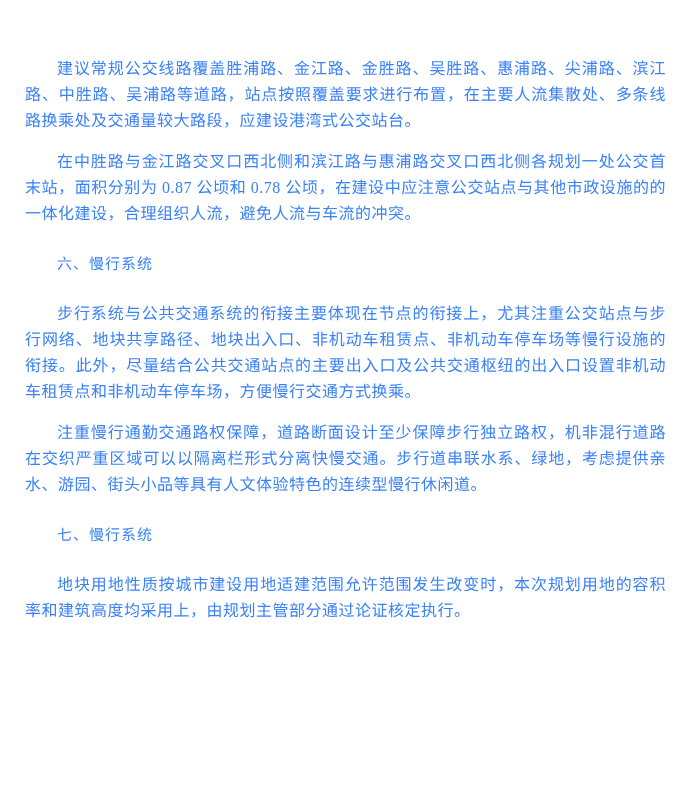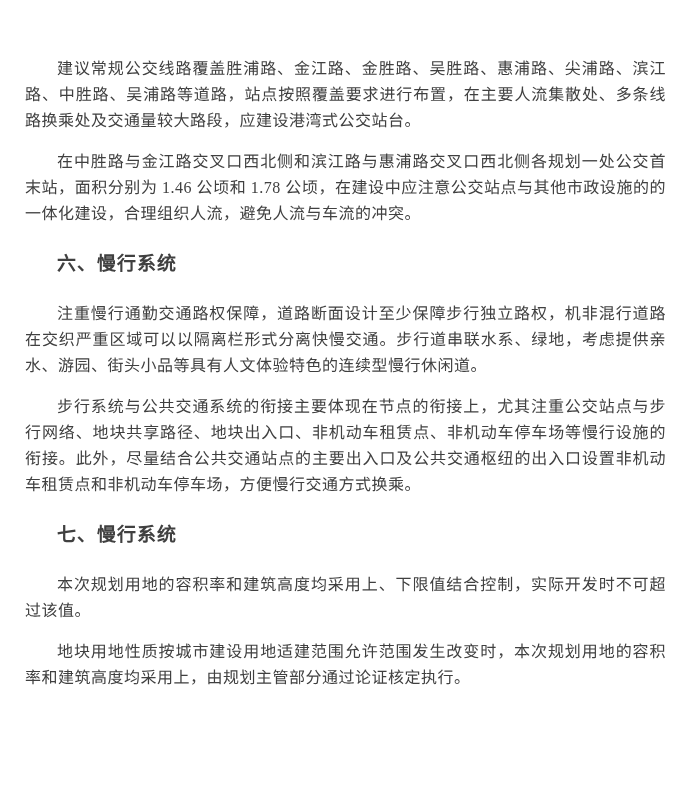--- a/index.html
+++ b/index.html
@@ -6,52 +6,51 @@
     margin: 0;
     padding: 0;
     background: #e8e8e8;
   }
   .page {
     position: relative;
     width: 694px;
     height: 791px;
     margin: 0 auto;
     background: #ffffff;
-    color: #404040;
+    color: #3b82f6;
     overflow: hidden;
     box-sizing: border-box;
     padding: 56px 28px 0 25px;
     font-family: "Liberation Serif", "DejaVu Serif", serif;
   }
   .doc-body p {
     margin: 0 0 15px 0;
     font-size: 16px;
     line-height: 26px;
     text-indent: 32px;
     text-align: justify;
     text-justify: inter-ideograph;
     letter-spacing: 0.5px;
     word-break: break-all;
   }
   .doc-body h3 {
     margin: 24px 0 24px 0;
-    font-size: 19px;
+    font-size: 15px;
     line-height: 26px;
-    font-weight: bold;
+    font-weight: normal;
     text-indent: 32px;
     letter-spacing: 1px;
   }
 </style>
 </head>
 <body>
 
 <div class="page">
   <div class="doc-body">
     <p>建议常规公交线路覆盖胜浦路、金江路、金胜路、吴胜路、惠浦路、尖浦路、滨江路、中胜路、吴浦路等道路，站点按照覆盖要求进行布置，在主要人流集散处、多条线路换乘处及交通量较大路段，应建设港湾式公交站台。</p>
-    <p>在中胜路与金江路交叉口西北侧和滨江路与惠浦路交叉口西北侧各规划一处公交首末站，面积分别为 1.46 公顷和 1.78 公顷，在建设中应注意公交站点与其他市政设施的的一体化建设，合理组织人流，避免人流与车流的冲突。</p>
+    <p>在中胜路与金江路交叉口西北侧和滨江路与惠浦路交叉口西北侧各规划一处公交首末站，面积分别为 0.87 公顷和 0.78 公顷，在建设中应注意公交站点与其他市政设施的的一体化建设，合理组织人流，避免人流与车流的冲突。</p>
     <h3>六、慢行系统</h3>
+    <p>步行系统与公共交通系统的衔接主要体现在节点的衔接上，尤其注重公交站点与步行网络、地块共享路径、地块出入口、非机动车租赁点、非机动车停车场等慢行设施的衔接。此外，尽量结合公共交通站点的主要出入口及公共交通枢纽的出入口设置非机动车租赁点和非机动车停车场，方便慢行交通方式换乘。</p>
     <p>注重慢行通勤交通路权保障，道路断面设计至少保障步行独立路权，机非混行道路在交织严重区域可以以隔离栏形式分离快慢交通。步行道串联水系、绿地，考虑提供亲水、游园、街头小品等具有人文体验特色的连续型慢行休闲道。</p>
-    <p>步行系统与公共交通系统的衔接主要体现在节点的衔接上，尤其注重公交站点与步行网络、地块共享路径、地块出入口、非机动车租赁点、非机动车停车场等慢行设施的衔接。此外，尽量结合公共交通站点的主要出入口及公共交通枢纽的出入口设置非机动车租赁点和非机动车停车场，方便慢行交通方式换乘。</p>
     <h3>七、慢行系统</h3>
-    <p>本次规划用地的容积率和建筑高度均采用上、下限值结合控制，实际开发时不可超过该值。</p>
     <p>地块用地性质按城市建设用地适建范围允许范围发生改变时，本次规划用地的容积率和建筑高度均采用上，由规划主管部分通过论证核定执行。</p>
   </div>
 </div>
 
 </body></html>

